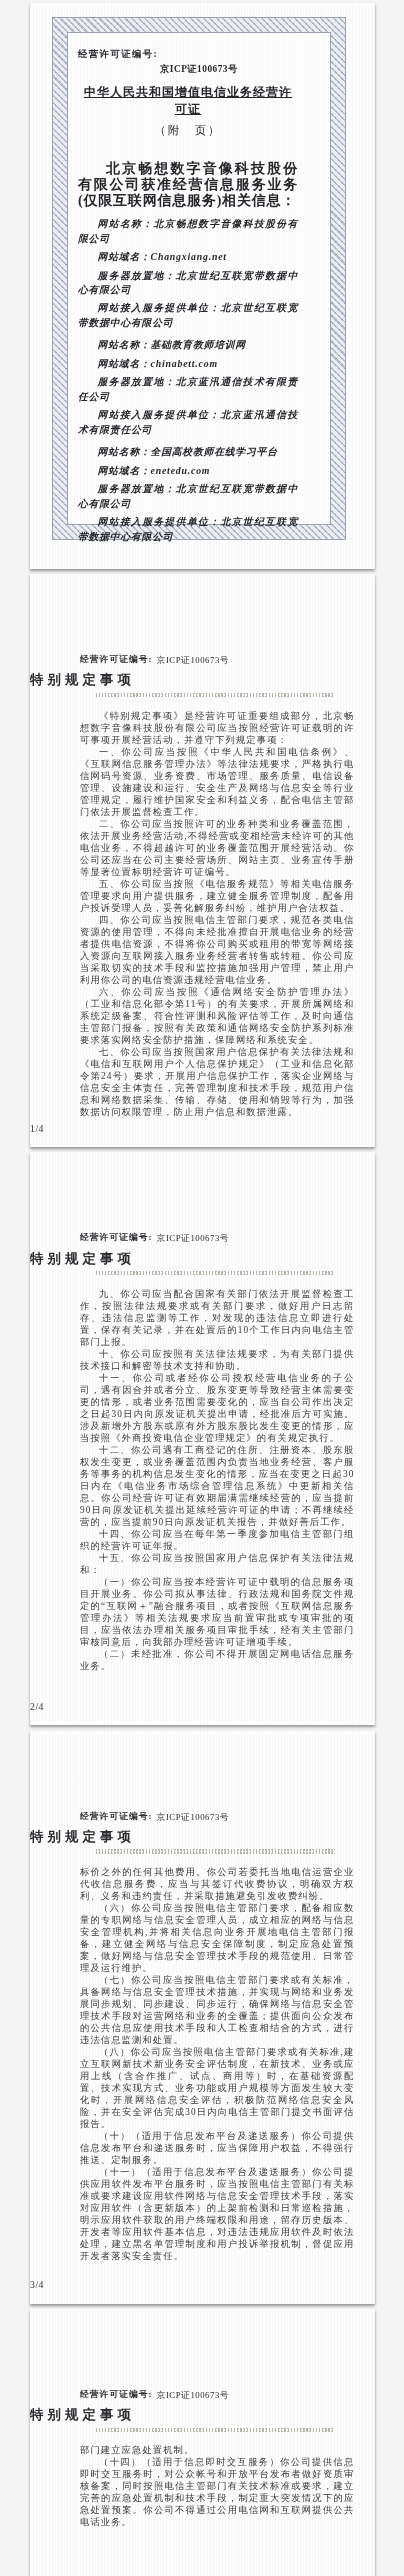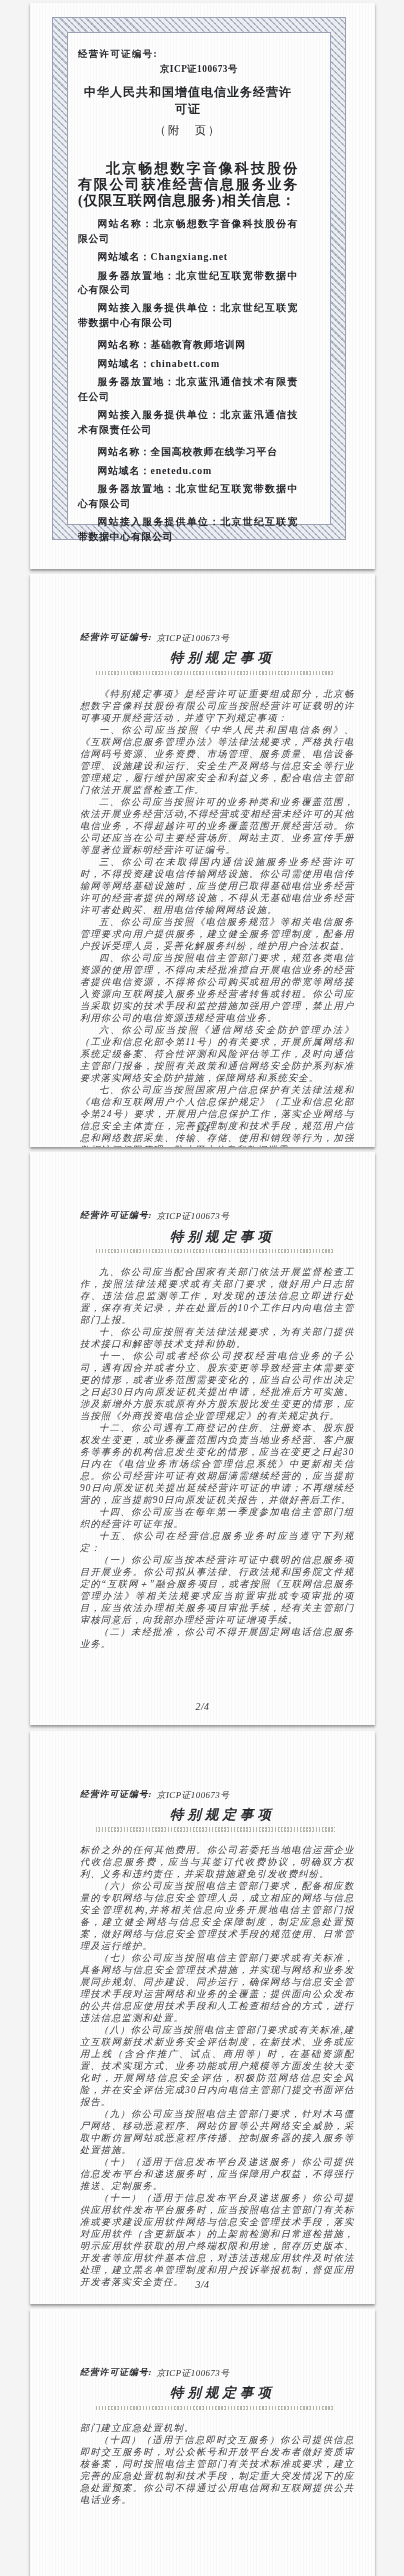--- a/index.html
+++ b/index.html
@@ -32,41 +32,41 @@
     background:#fdfdfd;
     background-image:repeating-linear-gradient(90deg, rgba(110,110,110,0.03) 0 1px, rgba(0,0,0,0) 1px 3.1px);
     border:0.5px solid #99a1b2;
   }
   .cert-content{
     position:absolute;left:48px;right:77px;top:45px;
     color:#26272b;
   }
   .clab{font-size:9.3px;font-weight:bold;letter-spacing:1.5px;}
   .cnum{display:inline-block;margin-left:82px;margin-top:1.5px;font-size:9.3px;letter-spacing:0.5px;font-weight:bold;}
-  .ctitle{font-size:12px;font-weight:bold;letter-spacing:1px;text-align:center;margin:8.2px 0 0 0;}
+  .ctitle{font-size:12px;font-weight:bold;letter-spacing:1px;text-align:center;margin:8.2px 0 0 0;text-decoration:underline;}
   .csub{font-size:11.3px;font-weight:normal;letter-spacing:2.1px;text-align:center;margin-top:5.2px;}
   .cintro{font-size:14px;font-weight:bold;line-height:16px;letter-spacing:0.8px;text-indent:2em;margin:23px 0 8.2px 0;text-align:justify;}
-  .block{margin-bottom:8.2px;}
+  .block{margin-bottom:8.2px;font-style:italic;}
   .centry{font-size:9.8px;font-weight:bold;line-height:14.4px;letter-spacing:0.8px;text-indent:2em;margin:4.1px 0;text-align:justify;}
   
-  .prov{height:573px;padding-top:58px;box-sizing:border-box;font-style:italic;}
+  .prov{height:573px;padding-top:80px;box-sizing:border-box;}
   .prov-head{padding-left:50px;white-space:nowrap;color:#2c2d31;}
   .plab{font-size:8.8px;font-weight:bold;letter-spacing:1px;}
   .pnum{font-size:8.8px;letter-spacing:0.5px;margin-left:4.1px;position:relative;top:1px;}
-  .ptitle{font-size:13.4px;font-weight:bold;letter-spacing:4.1px;text-align:center;margin-top:5.2px;color:#2c2d31;margin-left:40px;}
+  .ptitle{font-size:13.4px;font-weight:bold;letter-spacing:4.1px;margin-top:5.2px;color:#2c2d31;}
   .zigzag{
     height:4.1px;margin:3.6px 40px 0 66px;opacity:.8;
     background:
       repeating-linear-gradient(100deg,#a2a697 0 1px,rgba(0,0,0,0) 1px 3.1px),
       repeating-linear-gradient(80deg,#a2a697 0 1px,rgba(0,0,0,0) 1px 3.1px);
   }
   .pbody{margin:12.4px 20.6px 0 50px;color:#36373b;}
   .ppara{font-size:9.3px;line-height:12px;letter-spacing:1.1px;text-align:justify;text-indent:2.05em;margin:0;}
   .ppara.cont{text-indent:0;}
-  .pageno{position:absolute;bottom:13.4px;left:0;width:100%;text-align:center;font-size:9.8px;letter-spacing:0.5px;color:#333;margin-top:15px;}
+  .pageno{position:absolute;bottom:13.4px;left:0;width:100%;text-align:left;font-size:9.8px;letter-spacing:0.5px;color:#333;margin-top:15px;}
   .prov:last-child .pageno{bottom:4.1px;}
 </style>
 </head>
 <body>
 
 <div>
 
   <section class="page cert">
     <div class="frame">
       <div class="frame-inner"></div>
@@ -104,54 +104,52 @@
 
   <div>
       <section class="page prov">
         <div class="prov-head"><span class="plab">经营许可证编号:</span><span class="pnum">京ICP证100673号</span></div>
         <div class="ptitle">特别规定事项</div>
         <div class="zigzag"></div>
         <div class="pbody">
           <p class="ppara">《特别规定事项》是经营许可证重要组成部分，北京畅想数字音像科技股份有限公司应当按照经营许可证载明的许可事项开展经营活动，并遵守下列规定事项：</p>
           <p class="ppara">一、你公司应当按照《中华人民共和国电信条例》、《互联网信息服务管理办法》等法律法规要求，严格执行电信网码号资源、业务资费、市场管理、服务质量、电信设备管理、设施建设和运行、安全生产及网络与信息安全等行业管理规定，履行维护国家安全和利益义务，配合电信主管部门依法开展监督检查工作。</p>
           <p class="ppara">二、你公司应当按照许可的业务种类和业务覆盖范围，依法开展业务经营活动,不得经营或变相经营未经许可的其他电信业务，不得超越许可的业务覆盖范围开展经营活动。你公司还应当在公司主要经营场所、网站主页、业务宣传手册等显著位置标明经营许可证编号。</p>
-          <p class="ppara">三、你公司在未取得国内通信设施服务业务经营许可时，不得投资建设电信传输网络设施。你公司需使用电信传输网等网络基础设施时，应当使用已取得基础电信业务经营许可的经营者提供的网络设施，不得从无基础电信业务经营许可者处购买、租用电信传输网网络设施。</p>
           <p class="ppara">五、你公司应当按照《电信服务规范》等相关电信服务管理要求向用户提供服务，建立健全服务管理制度，配备用户投诉受理人员，妥善化解服务纠纷，维护用户合法权益。</p>
           <p class="ppara">四、你公司应当按照电信主管部门要求，规范各类电信资源的使用管理，不得向未经批准擅自开展电信业务的经营者提供电信资源，不得将你公司购买或租用的带宽等网络接入资源向互联网接入服务业务经营者转售或转租。你公司应当采取切实的技术手段和监控措施加强用户管理，禁止用户利用你公司的电信资源违规经营电信业务。</p>
           <p class="ppara">六、你公司应当按照《通信网络安全防护管理办法》（工业和信息化部令第11号）的有关要求，开展所属网络和系统定级备案、符合性评测和风险评估等工作，及时向通信主管部门报备，按照有关政策和通信网络安全防护系列标准要求落实网络安全防护措施，保障网络和系统安全。</p>
           <p class="ppara">七、你公司应当按照国家用户信息保护有关法律法规和《电信和互联网用户个人信息保护规定》（工业和信息化部令第24号）要求，开展用户信息保护工作，落实企业网络与信息安全主体责任，完善管理制度和技术手段，规范用户信息和网络数据采集、传输、存储、使用和销毁等行为，加强数据访问权限管理，防止用户信息和数据泄露。</p>
         </div>
         <div class="pageno">1/4</div>
       </section>
       <section class="page prov">
         <div class="prov-head"><span class="plab">经营许可证编号:</span><span class="pnum">京ICP证100673号</span></div>
         <div class="ptitle">特别规定事项</div>
         <div class="zigzag"></div>
         <div class="pbody">
           <p class="ppara">九、你公司应当配合国家有关部门依法开展监督检查工作，按照法律法规要求或有关部门要求，做好用户日志留存、违法信息监测等工作，对发现的违法信息立即进行处置，保存有关记录，并在处置后的10个工作日内向电信主管部门上报。</p>
           <p class="ppara">十、你公司应按照有关法律法规要求，为有关部门提供技术接口和解密等技术支持和协助。</p>
           <p class="ppara">十一、你公司或者经你公司授权经营电信业务的子公司，遇有因合并或者分立、股东变更等导致经营主体需要变更的情形，或者业务范围需要变化的，应当自公司作出决定之日起30日内向原发证机关提出申请，经批准后方可实施。涉及新增外方股东或原有外方股东股比发生变更的情形，应当按照《外商投资电信企业管理规定》的有关规定执行。</p>
           <p class="ppara">十二、你公司遇有工商登记的住所、注册资本、股东股权发生变更，或业务覆盖范围内负责当地业务经营、客户服务等事务的机构信息发生变化的情形，应当在变更之日起30日内在《电信业务市场综合管理信息系统》中更新相关信息。你公司经营许可证有效期届满需继续经营的，应当提前90日向原发证机关提出延续经营许可证的申请；不再继续经营的，应当提前90日向原发证机关报告，并做好善后工作。</p>
           <p class="ppara">十四、你公司应当在每年第一季度参加电信主管部门组织的经营许可证年报。</p>
-          <p class="ppara">十五、你公司在经营信息服务业务时应当遵守下列规定：</p>
+          <p class="ppara">十五、你公司应当按照国家用户信息保护有关法律法规和：</p>
           <p class="ppara">（一）你公司应当按本经营许可证中载明的信息服务项目开展业务。你公司拟从事法律、行政法规和国务院文件规定的“互联网＋”融合服务项目，或者按照《互联网信息服务管理办法》等相关法规要求应当前置审批或专项审批的项目，应当依法办理相关服务项目审批手续，经有关主管部门审核同意后，向我部办理经营许可证增项手续。</p>
           <p class="ppara">（二）未经批准，你公司不得开展固定网电话信息服务业务。</p>
         </div>
         <div class="pageno">2/4</div>
       </section>
       <section class="page prov">
         <div class="prov-head"><span class="plab">经营许可证编号:</span><span class="pnum">京ICP证100673号</span></div>
         <div class="ptitle">特别规定事项</div>
         <div class="zigzag"></div>
         <div class="pbody">
           <p class="ppara cont">标价之外的任何其他费用。你公司若委托当地电信运营企业代收信息服务费，应当与其签订代收费协议，明确双方权利、义务和违约责任，并采取措施避免引发收费纠纷。</p>
           <p class="ppara">（六）你公司应当按照电信主管部门要求，配备相应数量的专职网络与信息安全管理人员，成立相应的网络与信息安全管理机构,并将相关信息向业务开展地电信主管部门报备，建立健全网络与信息安全保障制度，制定应急处置预案，做好网络与信息安全管理技术手段的规范使用、日常管理及运行维护。</p>
           <p class="ppara">（七）你公司应当按照电信主管部门要求或有关标准，具备网络与信息安全管理技术措施，并实现与网络和业务发展同步规划、同步建设、同步运行，确保网络与信息安全管理技术手段对运营网络和业务的全覆盖；提供面向公众发布的公共信息应使用技术手段和人工检查相结合的方式，进行违法信息监测和处置。</p>
           <p class="ppara">（八）你公司应当按照电信主管部门要求或有关标准,建立互联网新技术新业务安全评估制度，在新技术、业务或应用上线（含合作推广、试点、商用等）时，在基础资源配置、技术实现方式、业务功能或用户规模等方面发生较大变化时，开展网络信息安全评估，积极防范网络信息安全风险，并在安全评估完成30日内向电信主管部门提交书面评估报告。</p>
-          <p class="ppara">（九）你公司应当按照电信主管部门要求，针对木马僵尸网络、移动恶意程序、网站仿冒等公共网络安全威胁，采取中断仿冒网站或恶意程序传播、控制服务器的接入服务等处置措施。</p>
           <p class="ppara">（十）（适用于信息发布平台及递送服务）你公司提供信息发布平台和递送服务时，应当保障用户权益，不得强行推送、定制服务。</p>
           <p class="ppara">（十一）（适用于信息发布平台及递送服务）你公司提供应用软件发布平台服务时，应当按照电信主管部门有关标准或要求建设应用软件网络与信息安全管理技术手段，落实对应用软件（含更新版本）的上架前检测和日常巡检措施，明示应用软件获取的用户终端权限和用途，留存历史版本、开发者等应用软件基本信息，对违法违规应用软件及时依法处理，建立黑名单管理制度和用户投诉举报机制，督促应用开发者落实安全责任。</p>
         </div>
         <div class="pageno">3/4</div>
       </section>
       <section class="page prov">
         <div class="prov-head"><span class="plab">经营许可证编号:</span><span class="pnum">京ICP证100673号</span></div>
         <div class="ptitle">特别规定事项</div>
         <div class="zigzag"></div>
         <div class="pbody">

